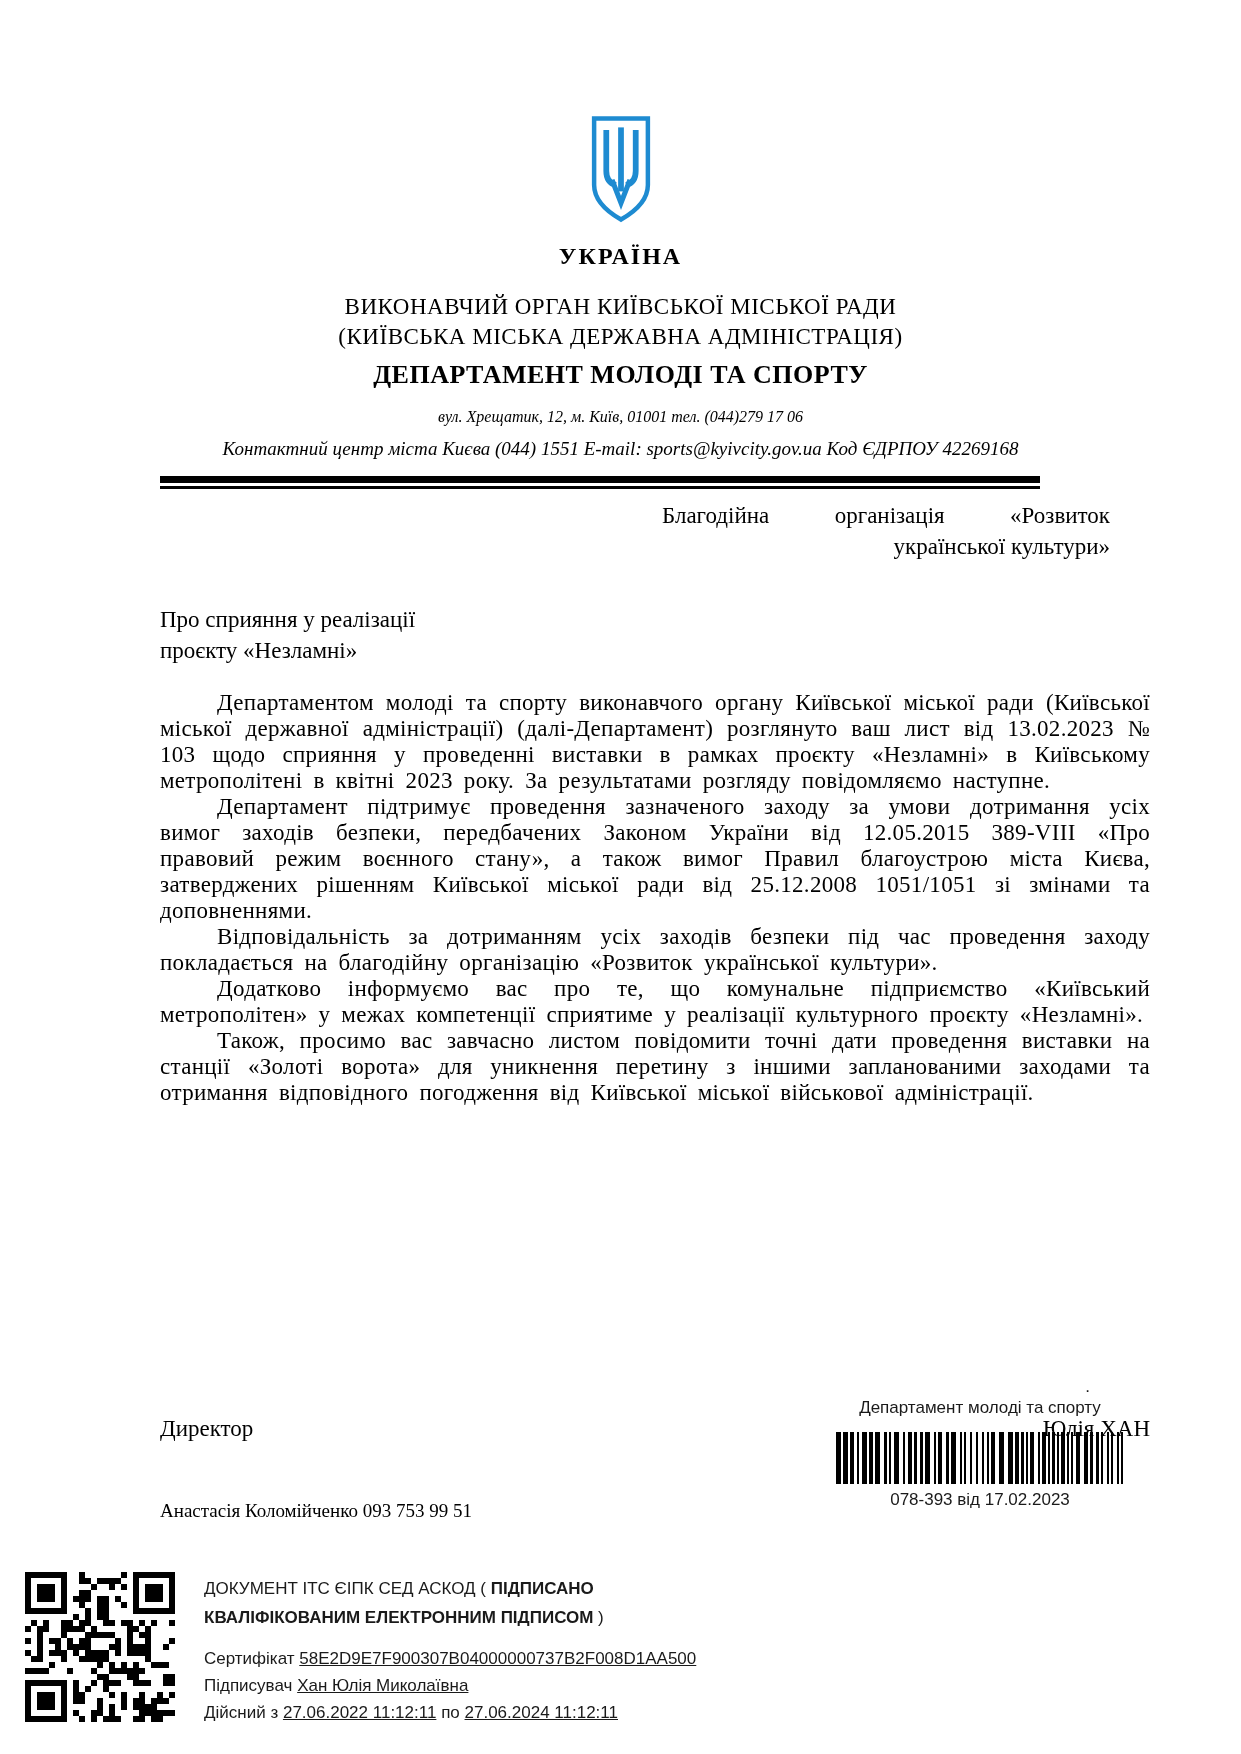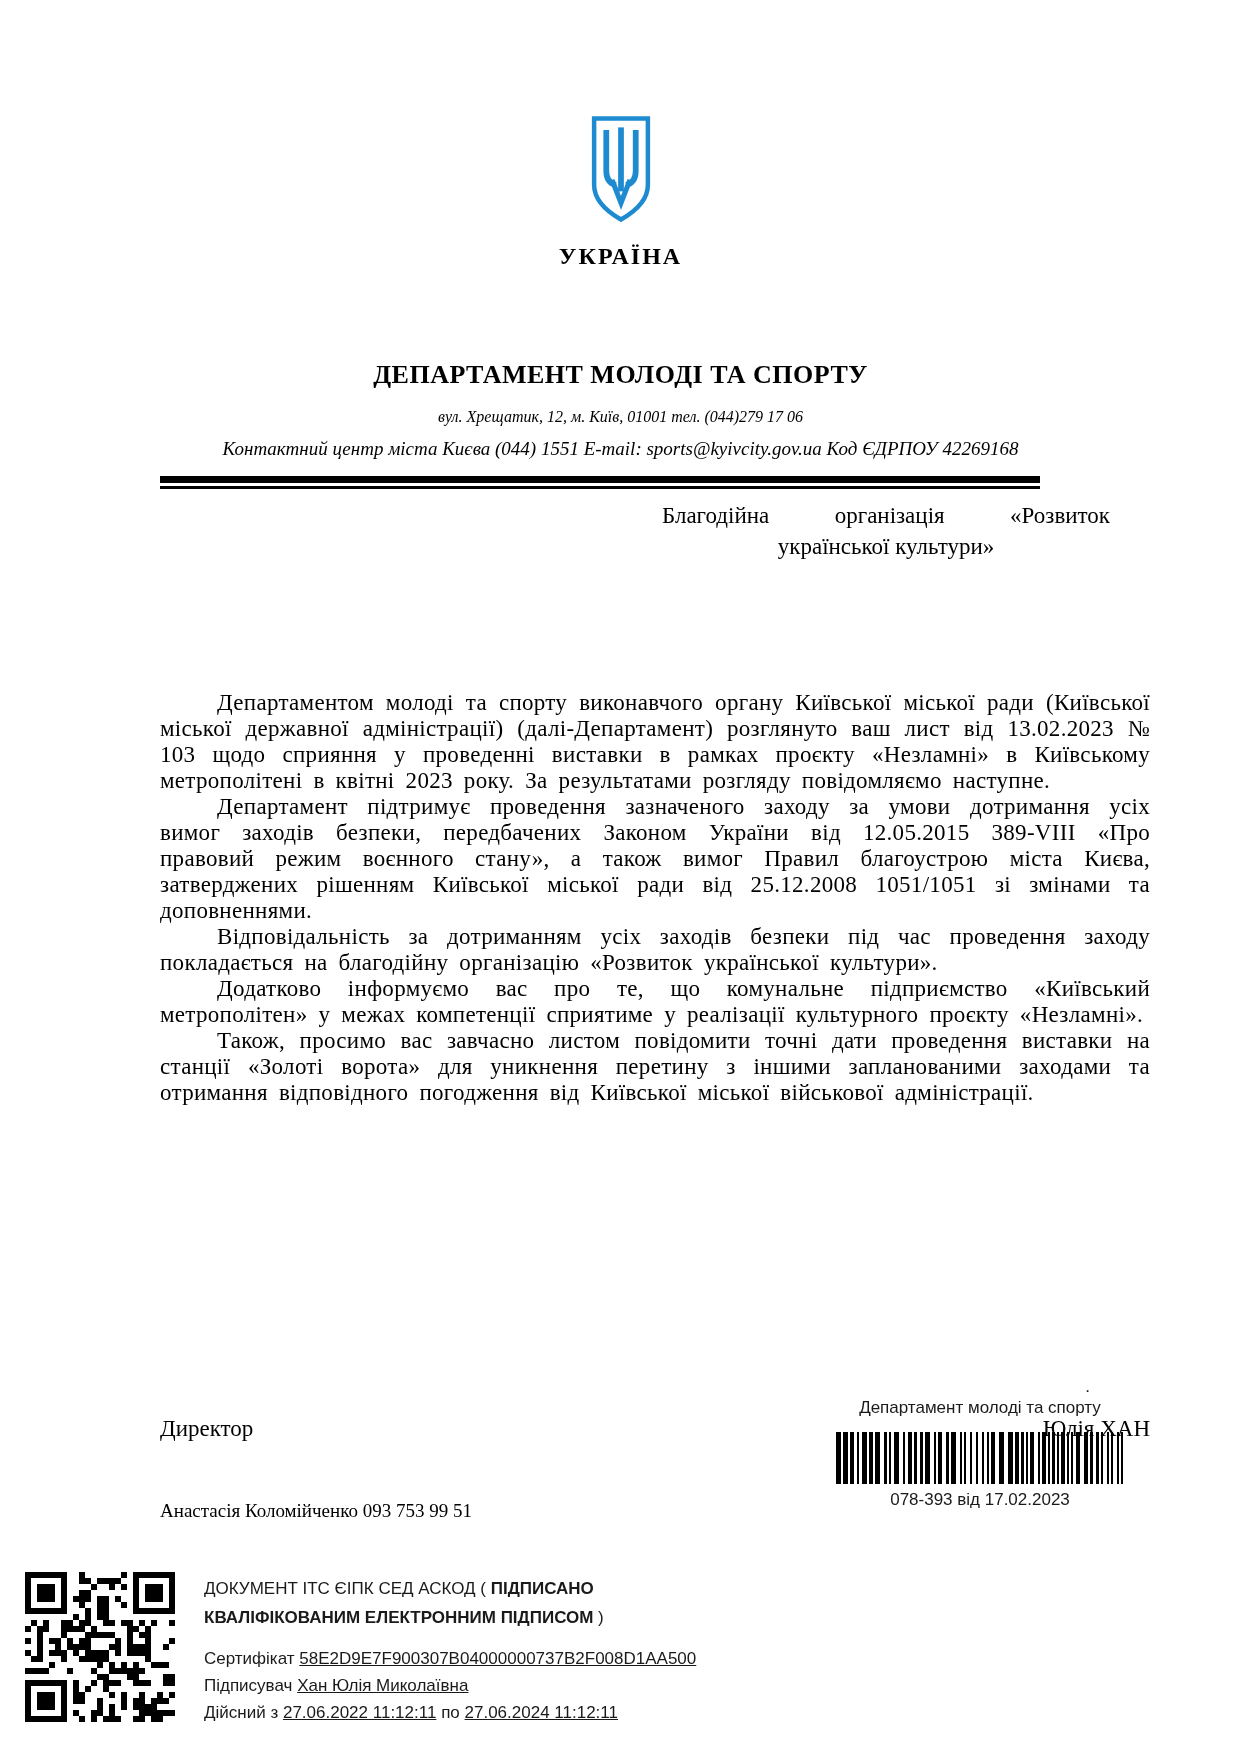--- a/index.html
+++ b/index.html
@@ -16,21 +16,21 @@
   .dept{position:absolute;top:360px;left:0;width:100%;text-align:center;
         font-weight:bold;font-size:26px;letter-spacing:0.5px;}
   .addr1{position:absolute;top:408px;left:0;width:100%;text-align:center;font-style:italic;font-size:16px;}
   .addr2{position:absolute;top:438px;left:0;width:100%;text-align:center;font-style:italic;font-size:19px;}
 
   .rule{position:absolute;top:476px;left:160px;width:880px;height:3px;
         border-top:7px solid #000;border-bottom:3px solid #000;}
 
   .recipient{position:absolute;top:500px;left:662px;width:448px;font-size:23px;line-height:31px;}
   .recipient .l1{text-align:justify;text-align-last:justify;}
-  .recipient .l2{text-align:center;}
+  .recipient .l2{text-align:right;}
 
   .subject{position:absolute;top:604px;left:160px;font-size:23px;line-height:31px;}
 
   .letter-body{position:absolute;top:690px;left:160px;width:990px;font-size:23px;line-height:26px;
                text-align:justify;word-spacing:5px;letter-spacing:0.3px;}
   .letter-body p{margin:0;text-indent:57px;}
 
   .sign-row{position:absolute;top:1416px;left:160px;width:990px;display:flex;
             justify-content:space-between;font-size:23px;gap:20px;}
   .executor{position:absolute;top:1500px;left:160px;font-size:19px;}
@@ -61,33 +61,41 @@
       <path d="M8,6 H92 V110 Q92,140 50,164 Q8,140 8,110 Z" fill="none" stroke="#1e8bd1" stroke-width="7"></path>
       <path d="M27,24 V88 Q27,106 42,110" fill="none" stroke="#1e8bd1" stroke-width="9"></path>
       <path d="M73,24 V88 Q73,106 58,110" fill="none" stroke="#1e8bd1" stroke-width="9"></path>
       <path d="M50,20 V120" fill="none" stroke="#1e8bd1" stroke-width="9"></path>
       <path d="M36,102 L50,138 L64,102" fill="none" stroke="#1e8bd1" stroke-width="8"></path>
     </svg>
   </div>
 
   <div class="country">УКРАЇНА</div>
 
+  <div class="org">
+    <div>ВИКОНАВЧИЙ ОРГАН КИЇВСЬКОЇ МІСЬКОЇ РАДИ</div>
+    <div>(КИЇВСЬКА МІСЬКА ДЕРЖАВНА АДМІНІСТРАЦІЯ)</div>
+  </div>
 
   <div class="dept">ДЕПАРТАМЕНТ МОЛОДІ ТА СПОРТУ</div>
 
   <div class="addr1">вул. Хрещатик, 12,  м. Київ, 01001  тел. (044)279 17 06</div>
   <div class="addr2">Контактний центр міста Києва (044) 1551  E-mail: sports@kyivcity.gov.ua  Код ЄДРПОУ 42269168</div>
 
   <div class="rule"></div>
 
   <div class="recipient">
     <div class="l1">Благодійна організація «Розвиток</div>
     <div class="l2">української культури»</div>
   </div>
 
+  <div class="subject">
+    <div>Про сприяння у реалізації</div>
+    <div>проєкту «Незламні»</div>
+  </div>
 
   <div class="letter-body">
     <p>Департаментом молоді та спорту виконавчого органу Київської міської ради (Київської міської державної адміністрації) (далі-Департамент) розглянуто ваш лист від 13.02.2023 № 103 щодо сприяння у проведенні виставки в рамках проєкту «Незламні» в Київському метрополітені в квітні 2023 року. За результатами розгляду повідомляємо наступне.</p>
     <p>Департамент підтримує проведення зазначеного заходу за умови дотримання усіх вимог заходів безпеки, передбачених Законом України від 12.05.2015  389-VIII «Про правовий режим воєнного стану», а також вимог Правил благоустрою міста Києва, затверджених рішенням Київської міської ради від 25.12.2008  1051/1051 зі змінами та доповненнями.</p>
     <p>Відповідальність за дотриманням усіх заходів безпеки під час проведення заходу покладається на благодійну організацію «Розвиток української культури».</p>
     <p>Додатково інформуємо вас про те, що комунальне підприємство «Київський метрополітен» у межах компетенції сприятиме у реалізації культурного проєкту «Незламні».</p>
     <p>Також, просимо вас завчасно листом повідомити точні дати проведення виставки на станції «Золоті ворота» для уникнення перетину з іншими запланованими заходами та отримання відповідного погодження від Київської міської військової адміністрації.</p>
   </div>
 
   <div class="sign-row">

